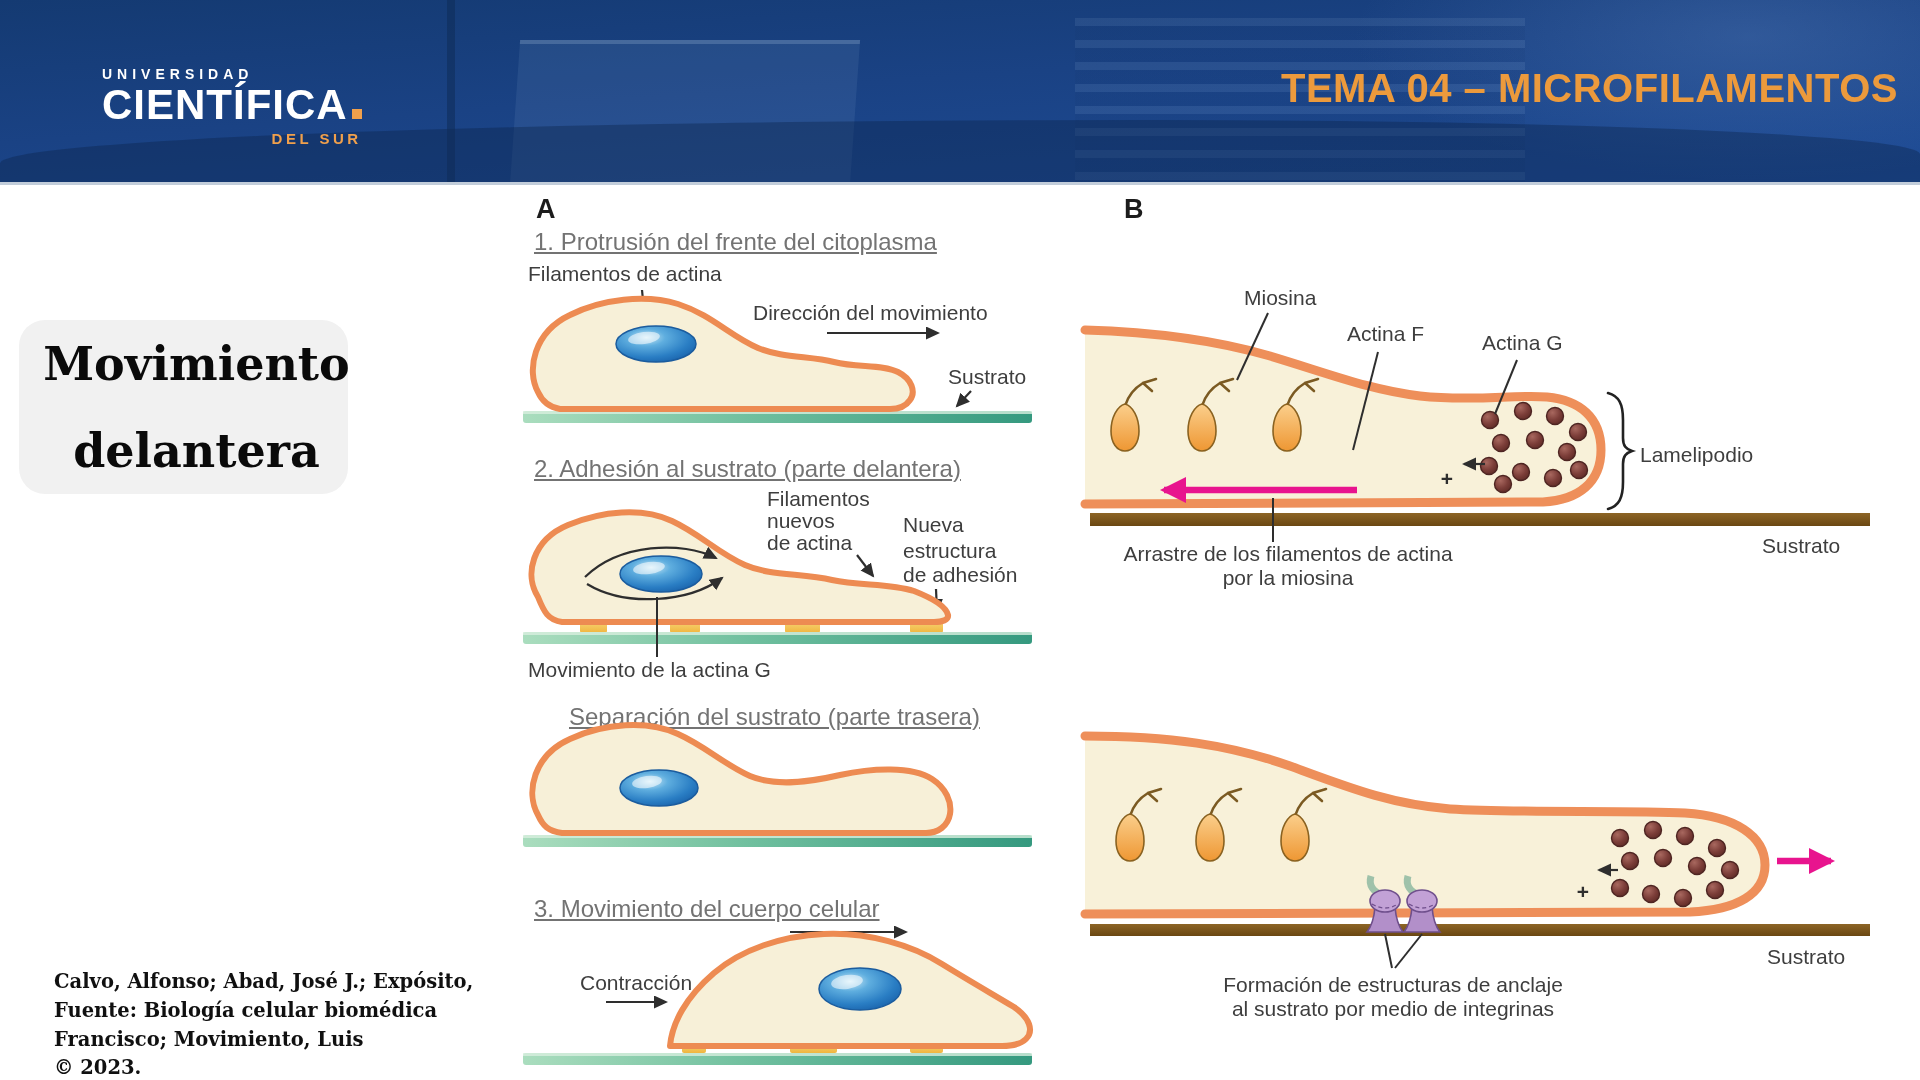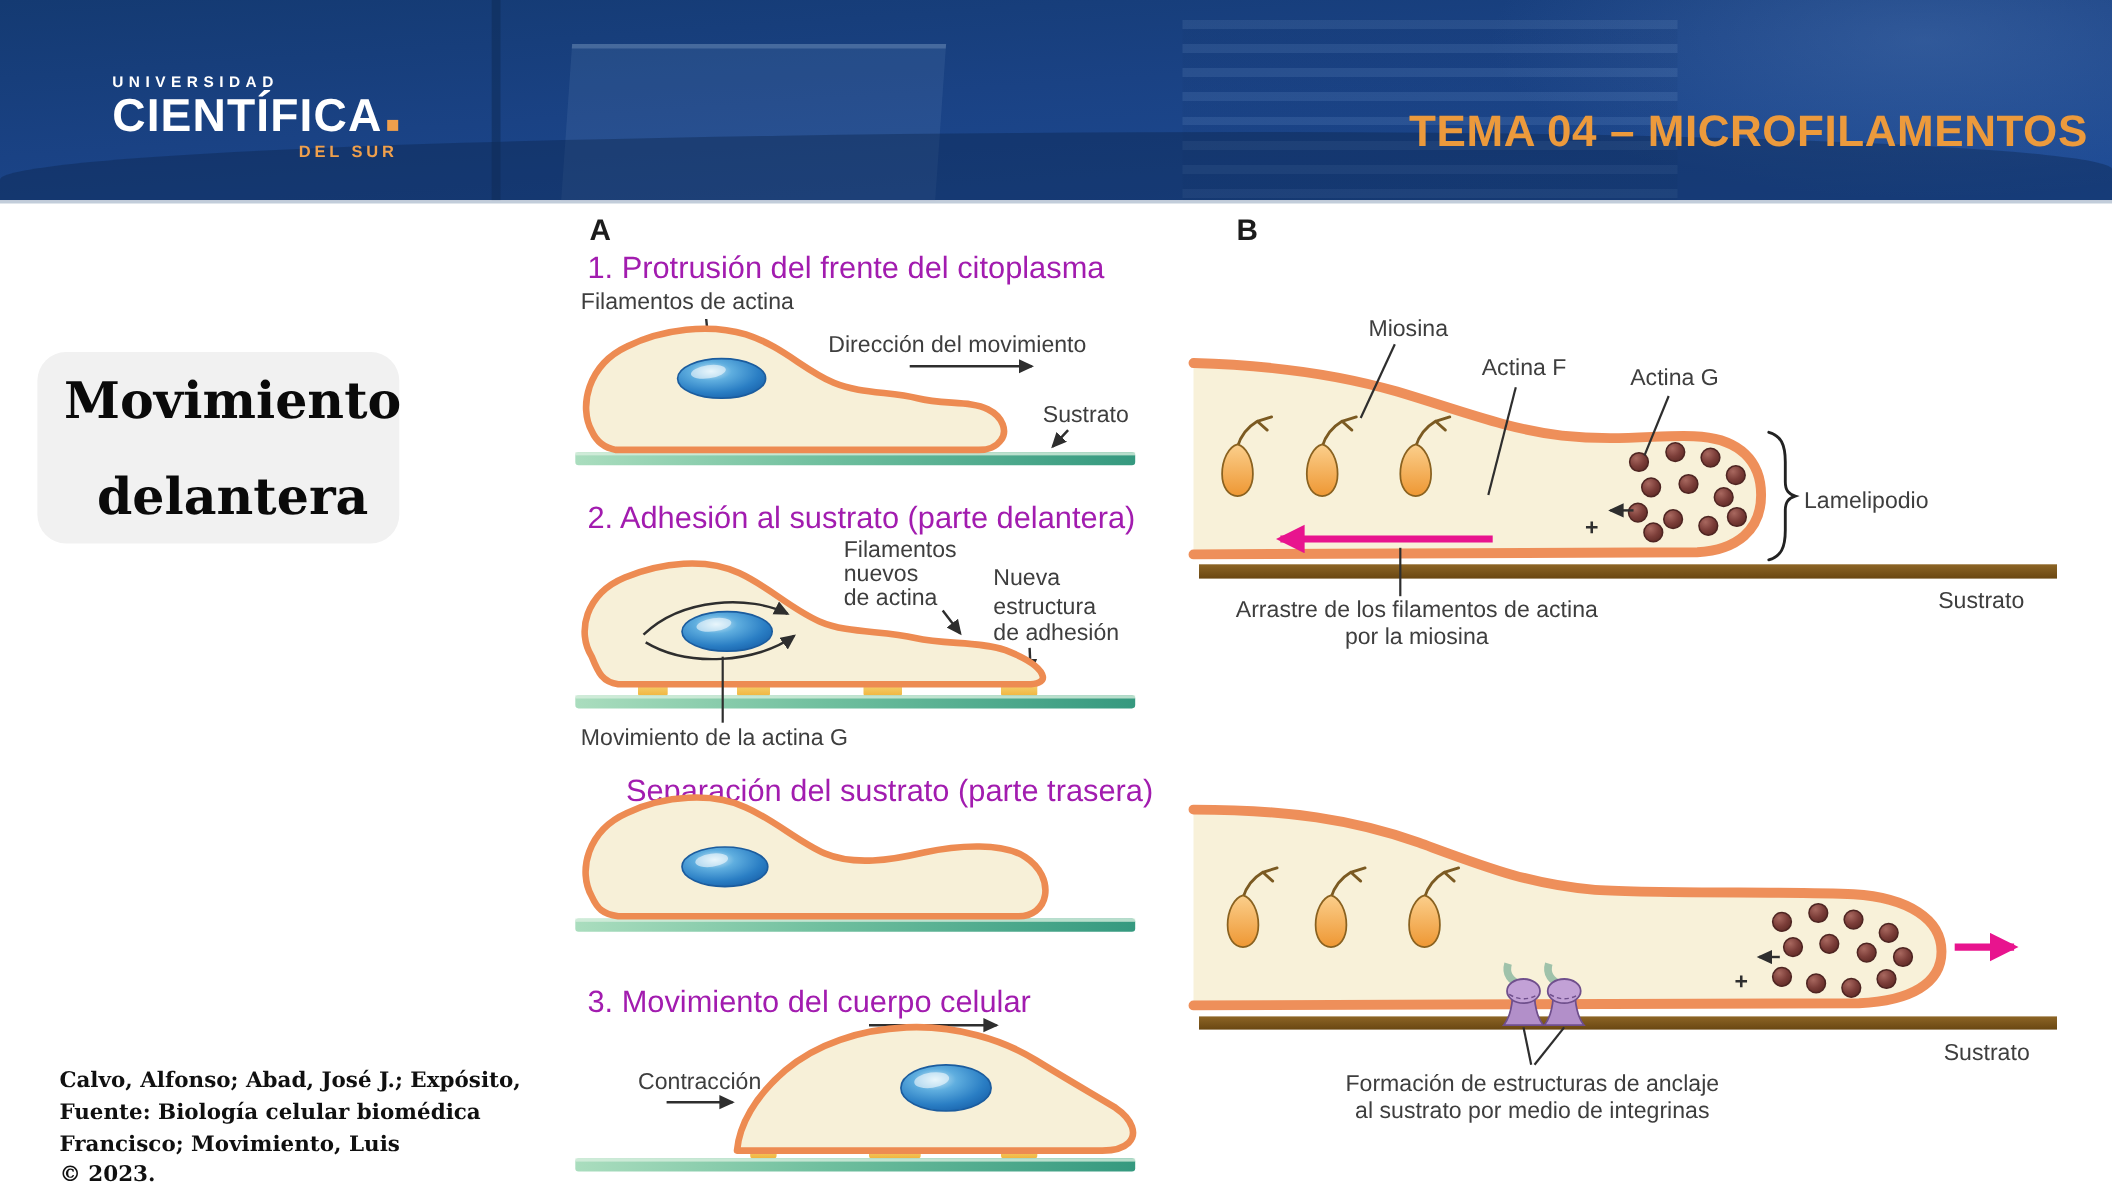--- a/index.html
+++ b/index.html
@@ -19,30 +19,30 @@
          background:repeating-linear-gradient(180deg,rgba(150,180,215,.12) 0 8px,rgba(20,50,100,.10) 8px 22px);}
   .hs-trees{left:0;top:120px;width:1920px;height:62px;background:rgba(10,33,70,.38);
             border-radius:60% 40% 0 0/70% 55% 0 0;}
   .hs-glow{left:1350px;top:0;width:570px;height:182px;background:radial-gradient(ellipse at 70% 20%,rgba(90,130,190,.35),rgba(0,0,0,0) 70%);}
 
   .logo{left:76px;top:66px;color:#ffffff;}
   .logo-top{font-size:14px;font-weight:700;letter-spacing:5px;}
   .logo-main{font-size:42px;font-weight:800;letter-spacing:1px;line-height:46px;position:relative;}
   .logo-dot{display:inline-block;width:10px;height:10px;background:#F0A04C;margin-left:4px;}
   .logo-sub{font-size:15px;font-weight:700;letter-spacing:3.5px;color:#F0A04C;text-align:right;margin-top:2px;}
-  .hdr-title{right:48px;top:66px;font-size:40px;font-weight:600;letter-spacing:.5px;color:#EC9A3C;margin-top:32px;}
-
-  
-  .title-card{left:34px;top:320px;width:303px;height:174px;background:#f1f1f1;border-radius:26px;
+  .hdr-title{right:48px;top:66px;font-size:40px;font-weight:600;letter-spacing:.5px;color:#EC9A3C;}
+
+  
+  .title-card{left:19px;top:320px;width:303px;height:174px;background:#f1f1f1;border-radius:26px;
     display:flex;flex-direction:column;align-items:center;justify-content:center;gap:29px;}
   .title-card div{font-family:"DejaVu Serif",serif;font-weight:700;font-size:46px;line-height:58px;color:#0a0a0a;}
 
   
   .panel-letter{font-size:27px;font-weight:700;color:#1c1c1c;}
-  .step-title{font-size:28px;color:#a21caf;}
+  .step-title{font-size:24px;color:#737373;text-decoration:underline;}
 
   
   .source{left:28px;top:968px;font-family:"DejaVu Serif",serif;font-weight:700;font-size:19.5px;
           line-height:28.8px;color:#101010;}
 
   
   svg{position:absolute;overflow:visible;}
   .lbl{font-family:"Liberation Sans",sans-serif;font-size:21px;fill:#3e3e3e;}
   .lbl-c{text-anchor:middle;}
   .plus{font-family:"Liberation Sans",sans-serif;font-size:21px;font-weight:600;fill:#2f2f2f;text-anchor:middle;}

